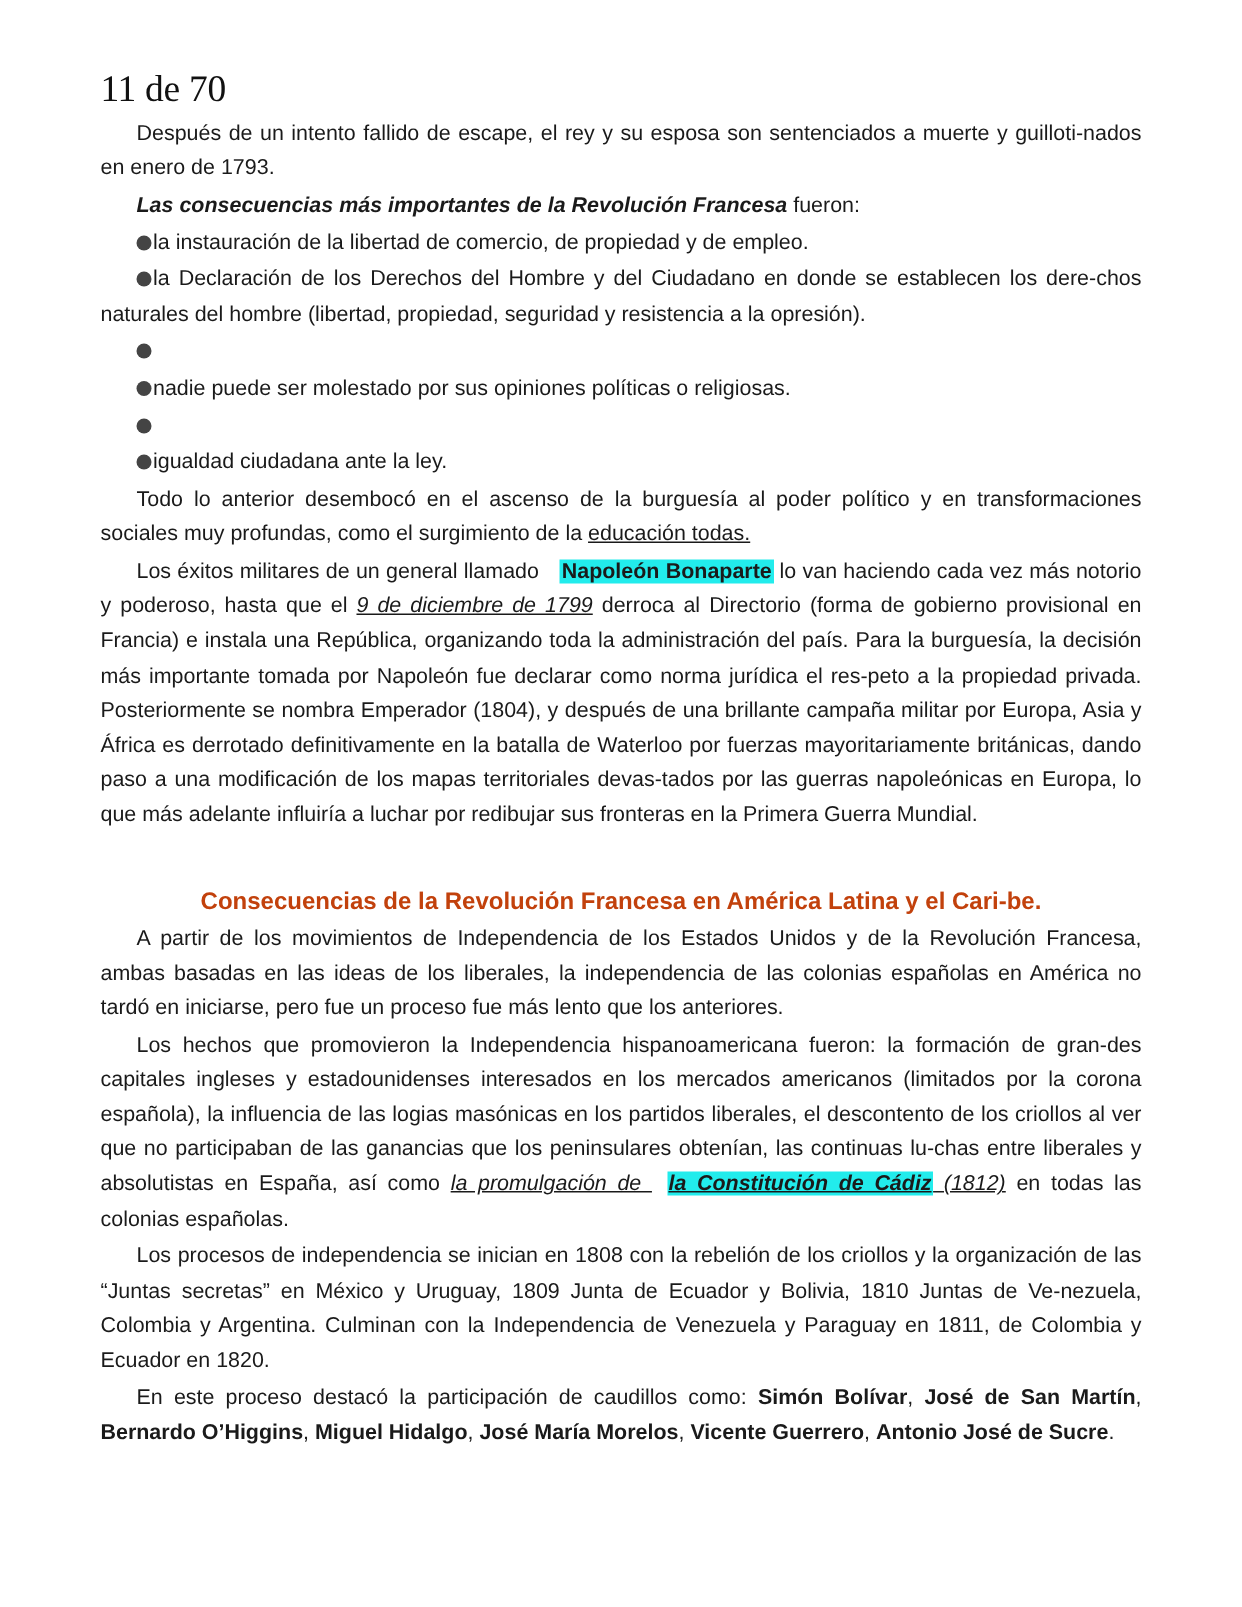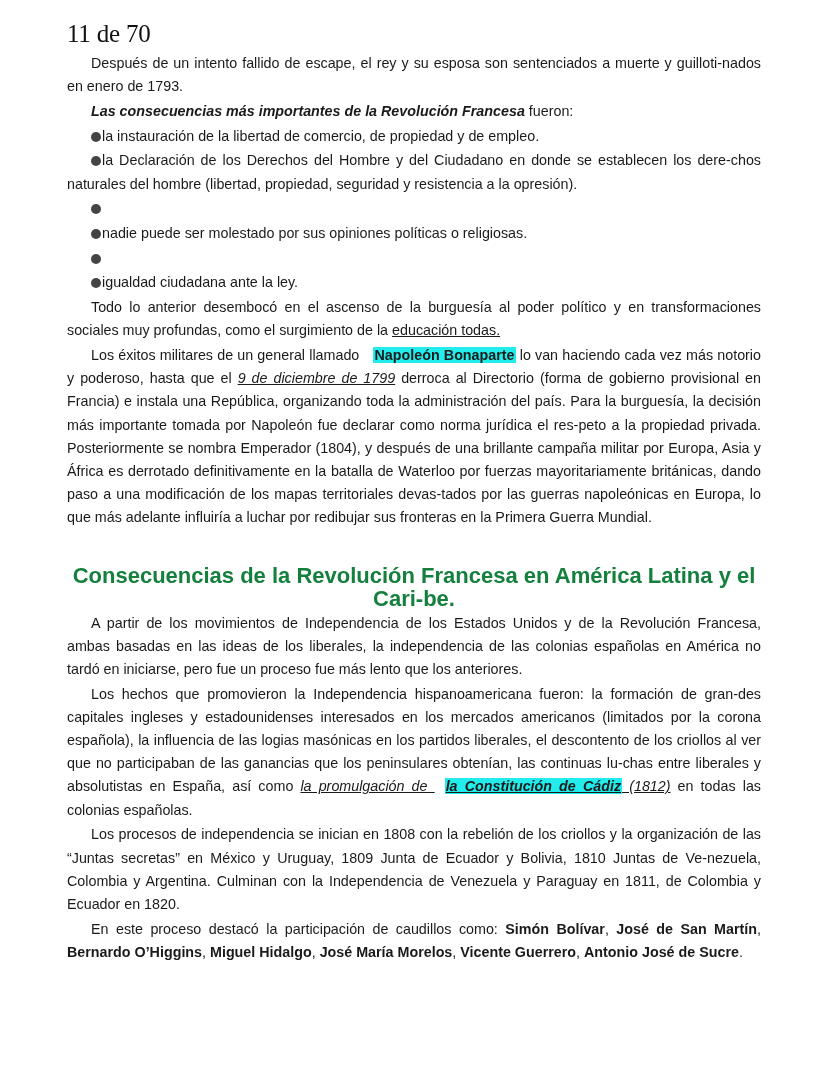--- a/index.html
+++ b/index.html
@@ -1,28 +1,28 @@
 <!DOCTYPE html>
 <html><head>
 <meta charset="utf-8">
 <style>
   html, body { margin: 0; padding: 0; background: #ffffff; }
   body { width: 828px; height: 1071px; overflow: hidden; position: relative; }
-  .page { position: absolute; left: 67px; top: 19px; width: 694px; color: #1a1a1a;
+  .page { position: absolute; left: 67px; top: 45px; width: 694px; color: #1a1a1a;
     font-family: "Liberation Sans", sans-serif; font-size: 14.3px; line-height: 23.2px; }
   .page-num { font-family: "Liberation Serif", serif; font-size: 25px; line-height: 30px; color: #111; margin: 0 0 3px 0; letter-spacing: -0.2px; }
   p { margin: 0 0 1.5px 0; text-align: justify; text-indent: 24px; }
   .bullet { text-indent: 24px; margin: 0 0 1.5px 0; }
   .dot { display: inline-block; width: 10px; height: 10px; border-radius: 50%; background: #444; vertical-align: -1px; margin-right: 1px; text-indent: 0; }
   .u { text-decoration: underline; }
   .bi { font-weight: bold; font-style: italic; }
   .i { font-style: italic; }
   .b { font-weight: bold; }
   .hl { background: #22ecec; font-weight: bold; padding: 0 1px; margin-left: 10px; }
-  .section-title { font-family: "Liberation Sans", sans-serif; font-weight: bold; font-size: 22px; line-height: 23px; text-align: center; margin: 34px 0 2px 0; color: #15803d; text-indent: 0; }
+  .section-title { font-family: "Liberation Sans", sans-serif; font-weight: bold; font-size: 16px; line-height: 23px; text-align: center; margin: 34px 0 2px 0; color: #c2410c; text-indent: 0; }
 </style>
 </head>
 <body>
 
 <div class="page">
   <div class="page-num">11 de 70</div>
 
   <p>Después de un intento fallido de escape, el rey y su esposa son sentenciados a muerte y guilloti-nados en enero de 1793.</p>
 
   <p><span class="bi">Las consecuencias más importantes de la Revolución Francesa</span><span> fueron:</span></p>

